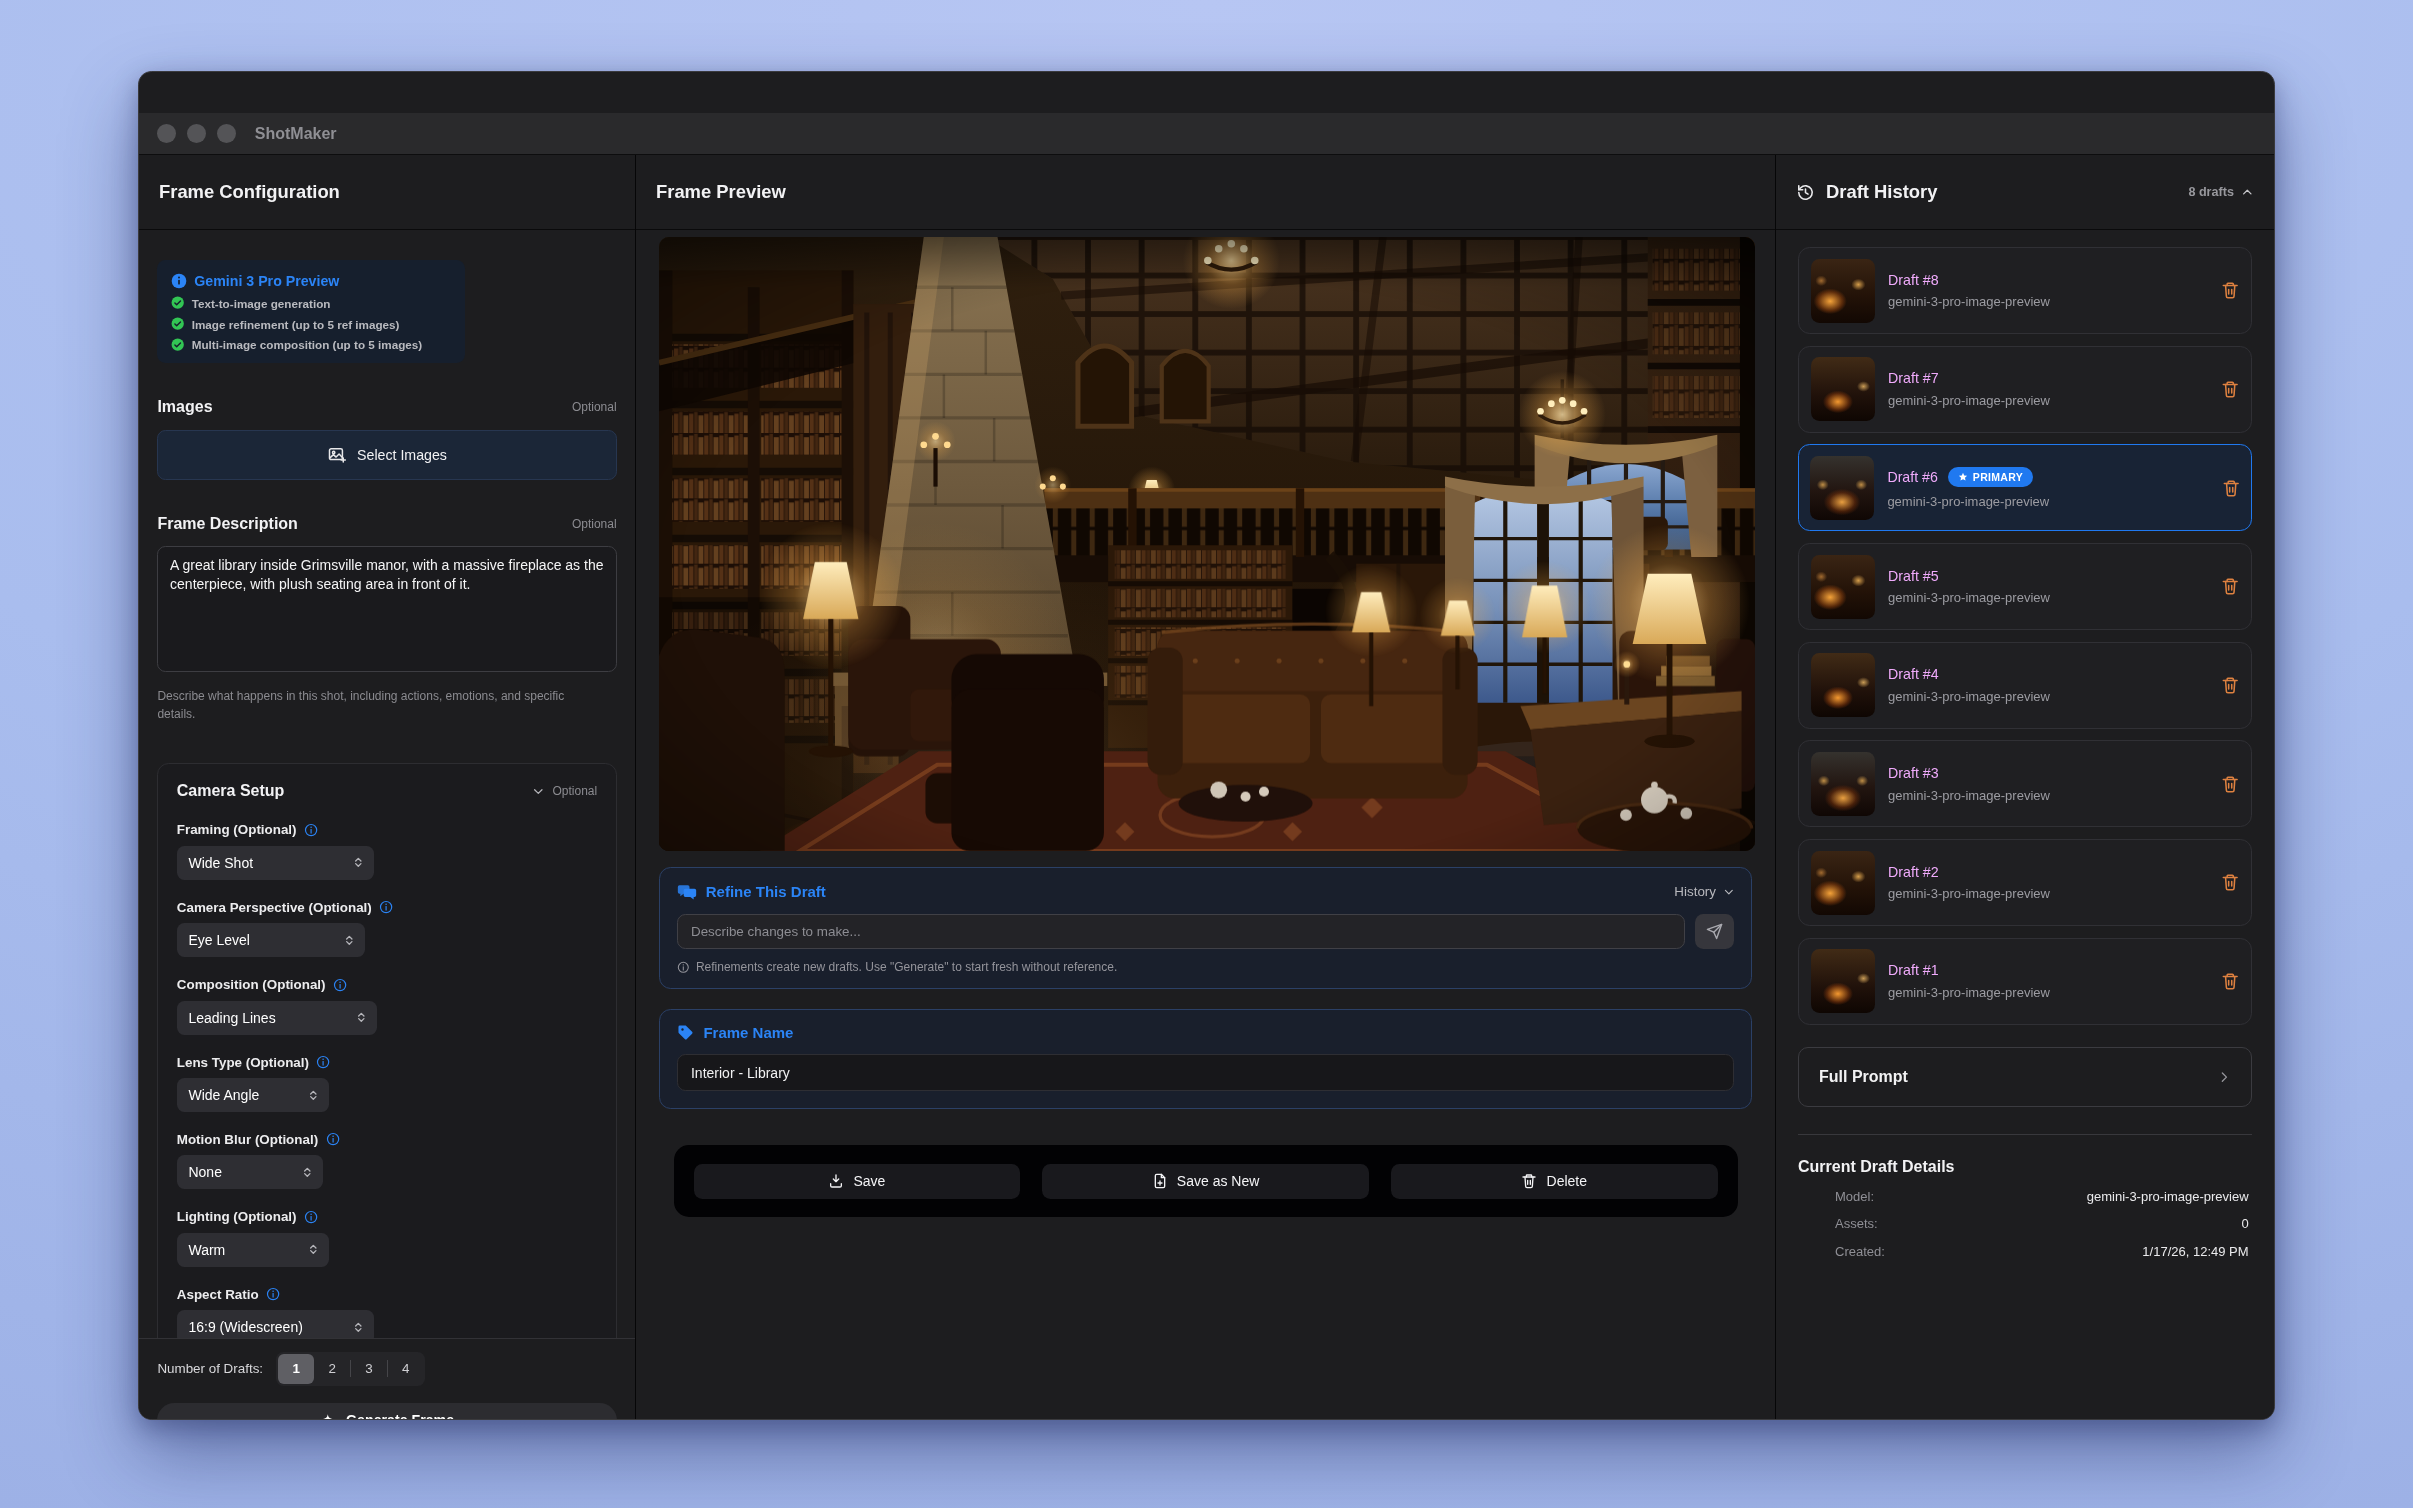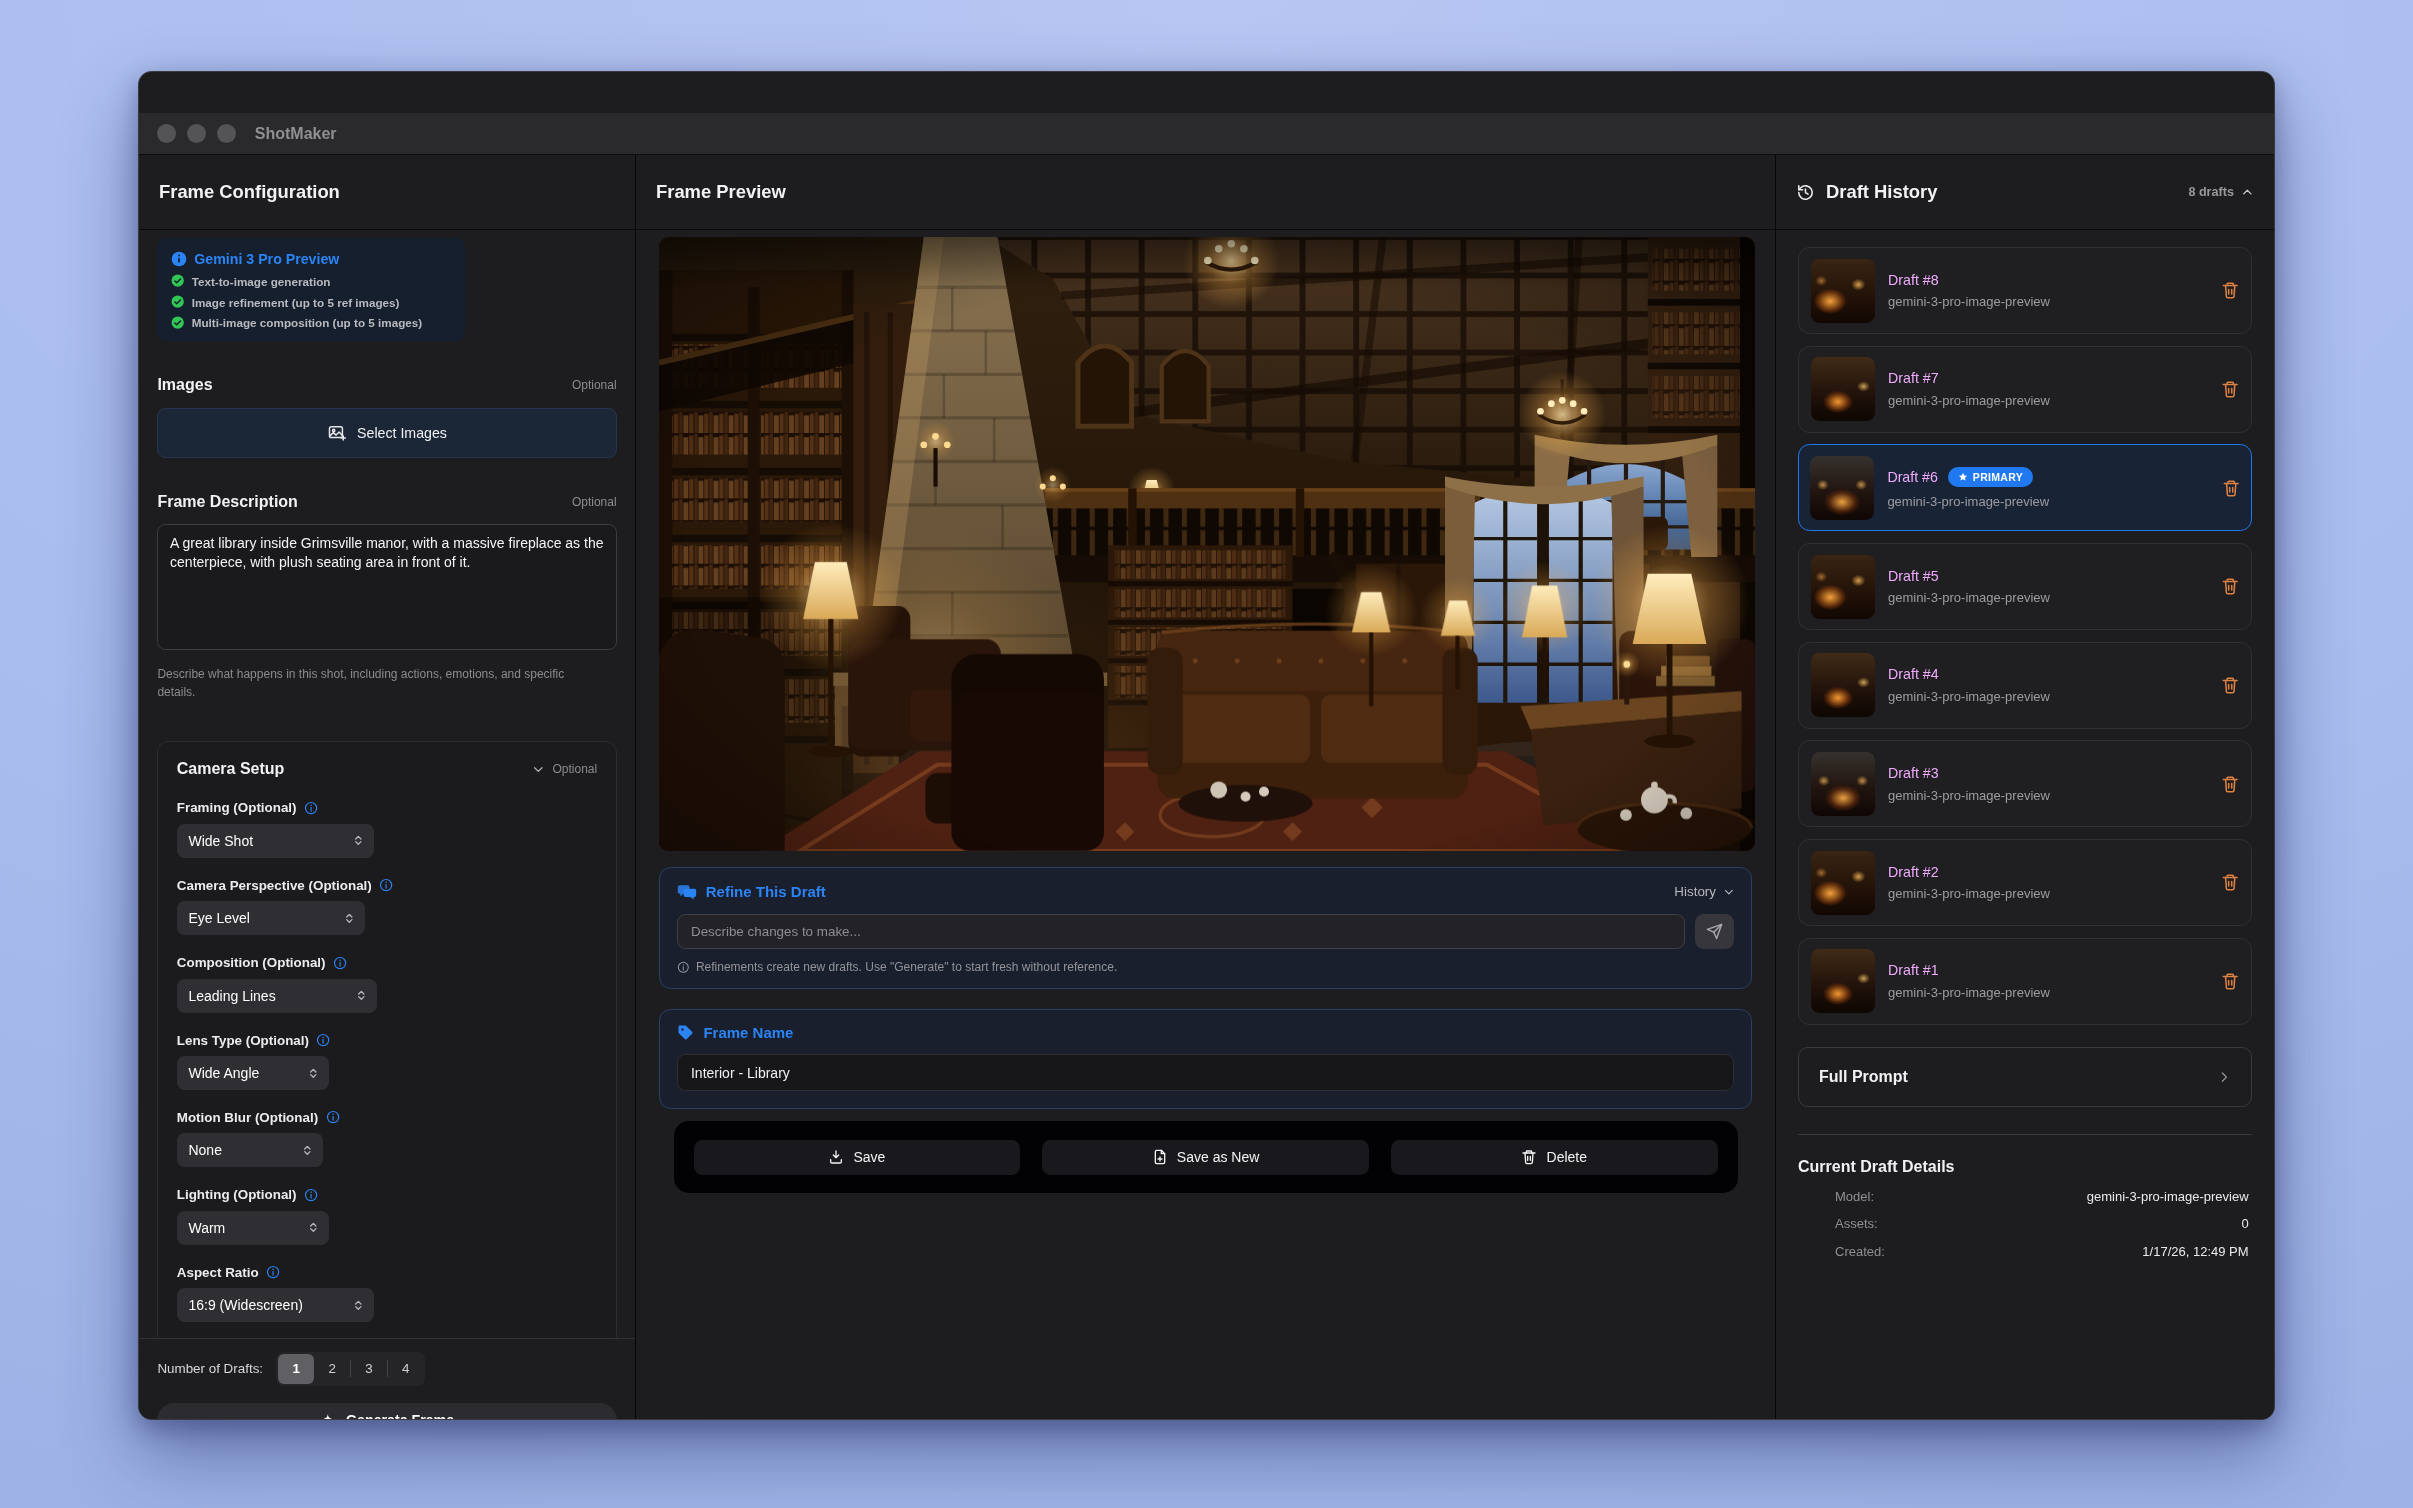--- a/index.html
+++ b/index.html
@@ -27,21 +27,21 @@
   .cols { display:flex; height:1306px; }
   .phead {
     height:75px; flex:0 0 auto; display:flex; align-items:center;
     padding:0 20px; border-bottom:0.8px solid #0a0a0b;
     font-size:18.4px; font-weight:700; color:#f2f2f4;
   }
 
   
   .left { width:497px; border-right:1.7px solid #060607; display:flex; flex-direction:column; background:#1d1d1f; }
   .lbody { flex:1; padding:8.4px 18.4px 0; overflow:hidden; }
-  .info-card { width:308px; background:#161f2d; border-radius:8.4px; padding:12.6px 13.4px 11.7px; }
+  .info-card { width:308px; background:#161f2d; border-radius:8.4px; padding:12.6px 13.4px 11.7px;margin-top:22px; }
   .info-title { display:flex; align-items:center; gap:7.5px; font-size:14.2px; font-weight:700; color:#2b84f6; }
   .feat { display:flex; align-items:center; gap:7.5px; font-size:11.7px; color:#b9babf; margin-top:7.5px;font-weight:bold; }
   .sec-head { display:flex; justify-content:space-between; align-items:center; margin:35px 0 13.4px; }
   .sec-title { font-size:16px; font-weight:700; color:#f2f2f4; }
   .opt { font-size:12px; color:#8b8b90; }
   .btn-select {
     width:100%; height:50px; background:#1b2637; border:0.8px solid #273650; border-radius:8.4px;
     display:flex; align-items:center; justify-content:center; gap:10px;
     color:#f2f2f4; font-size:14.2px; cursor:pointer;
   }
@@ -91,21 +91,21 @@
   .refine-input::placeholder { color:#8d8d93; }
   .sendbtn { width:39px; height:35px; background:#36363c; border-radius:8.4px;
     display:flex; align-items:center; justify-content:center; color:#a9a9af; cursor:pointer; }
   .note { margin-top:11px; display:flex; align-items:center; gap:6.7px; font-size:12px; color:#94949b; }
   .namecard { margin-top:20px; padding:14.2px 17px 17px; }
   .name-input {
     margin-top:12.6px; width:100%; height:37px; background:#17171a; border:0.8px solid #2e2e33;
     border-radius:8.4px; padding:0 13.4px; font-size:14px; color:#f2f2f3; font-family:inherit;
   }
   .actionbar {
-    width:1064px; margin:12px auto 0; background:#020204; border-radius:15px;
+    width:1064px; margin:36px auto 0; background:#020204; border-radius:15px;
     padding:18.4px 20px; display:flex; gap:22px;
   }
   .abtn { flex:1; height:35px; background:#19191d; border-radius:8.4px;
     display:flex; align-items:center; justify-content:center; gap:9.2px;
     color:#f4f4f6; font-size:14px; cursor:pointer; }
 
   
   .right { width:499px; border-left:1.7px solid #060607; display:flex; flex-direction:column; background:#1d1d1f; }
   .rhead { gap:11px; }
   .rhead-right { margin-left:auto; display:flex; align-items:center; gap:7.5px; color:#98989d; font-size:12.6px; }

